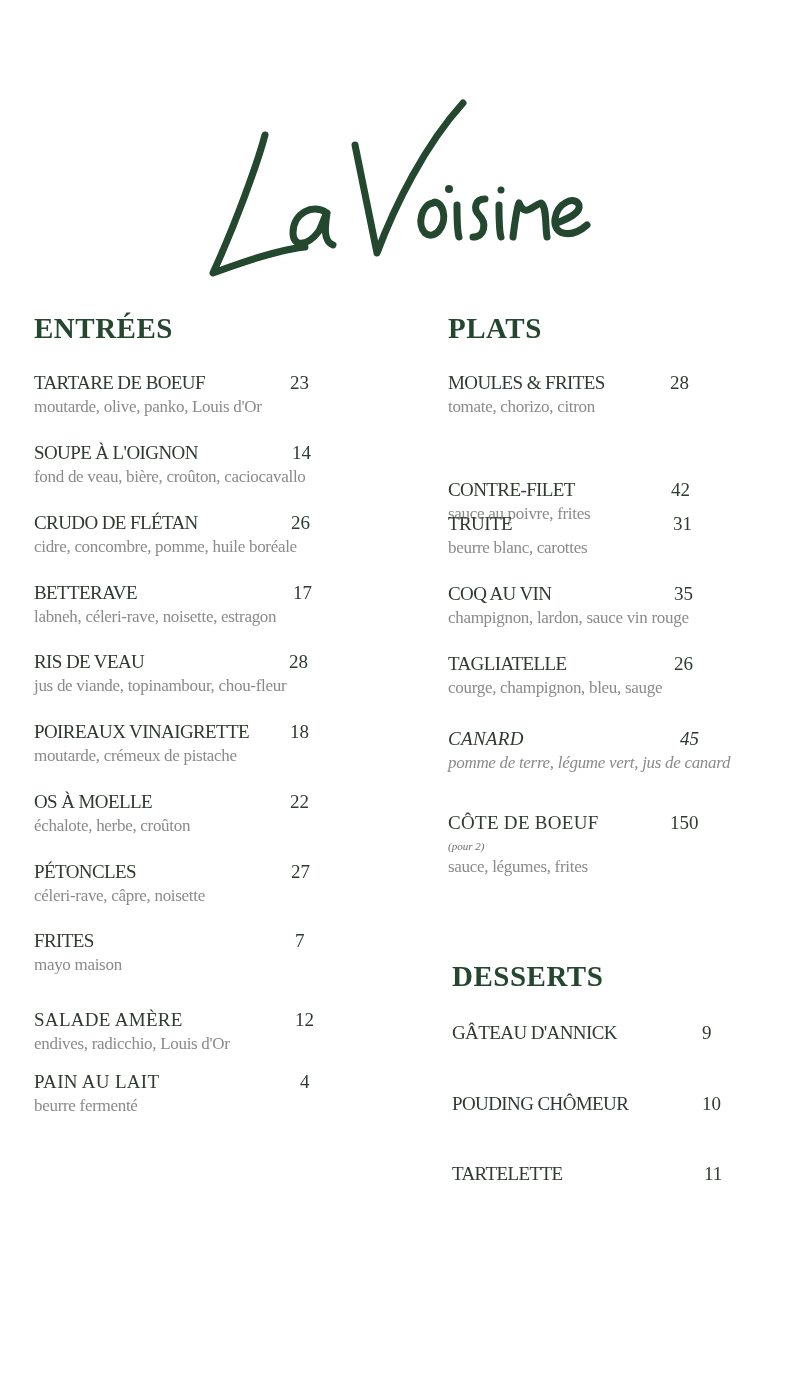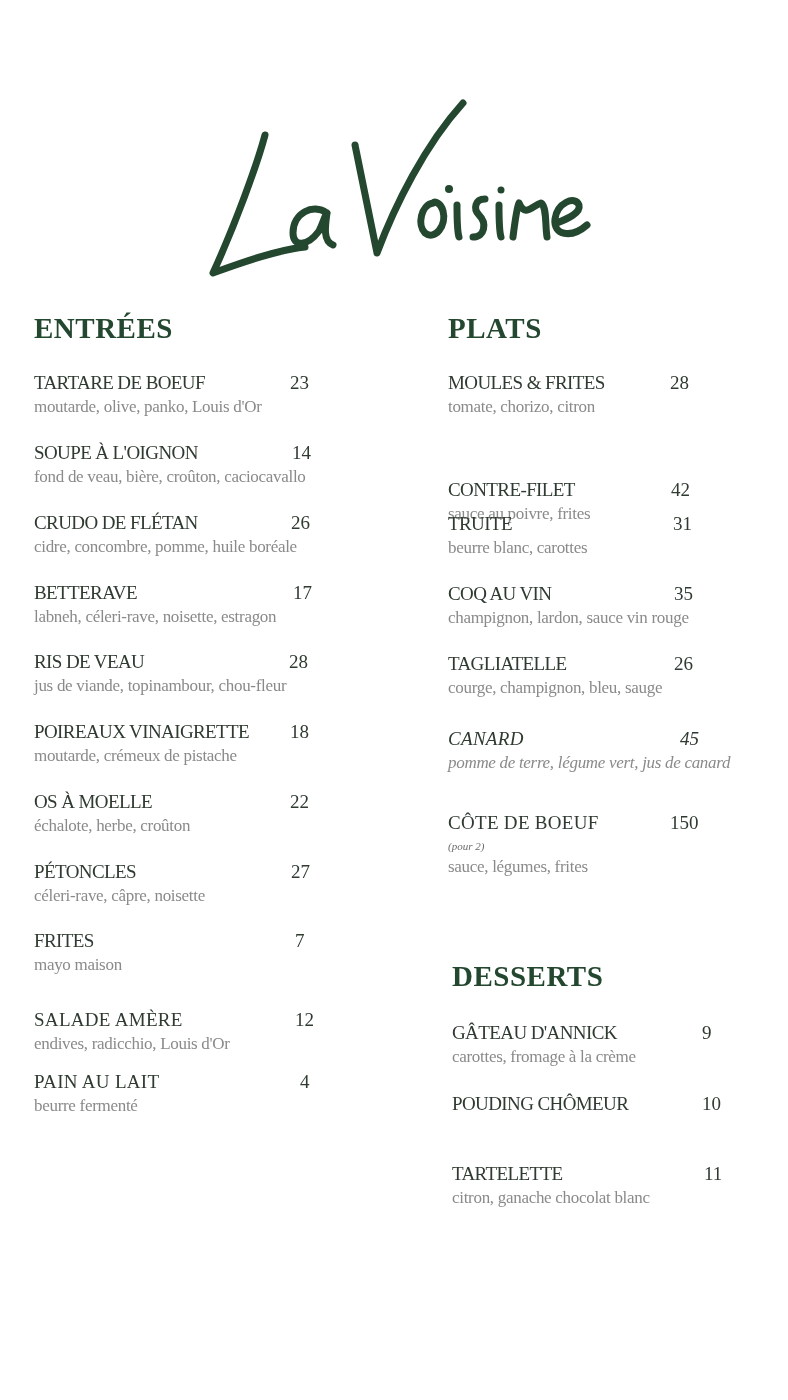--- a/index.html
+++ b/index.html
@@ -166,26 +166,24 @@
     <div class="item-desc" style="margin-top:2px;">sauce, légumes, frites</div>
   </div>
 </div>
 
 <div class="col section-desserts" style="width:300px;">
   <h2 class="section-title">DESSERTS</h2>
 
   <div class="item" style="top:64px;width:280px;">
     <span class="item-name">GÂTEAU D'ANNICK</span>
     <span class="item-price" style="left:250px;">9</span>
-    <div class="item-desc">carottes, fromage à la crème</div>
   </div>
 
   <div class="item" style="top:135px;width:280px;">
     <span class="item-name">POUDING CHÔMEUR</span>
     <span class="item-price" style="left:250px;">10</span>
   </div>
 
   <div class="item" style="top:205px;width:280px;">
     <span class="item-name">TARTELETTE</span>
     <span class="item-price" style="left:252px;">11</span>
-    <div class="item-desc">citron, ganache chocolat blanc</div>
   </div>
 </div>
 
 </body></html>

